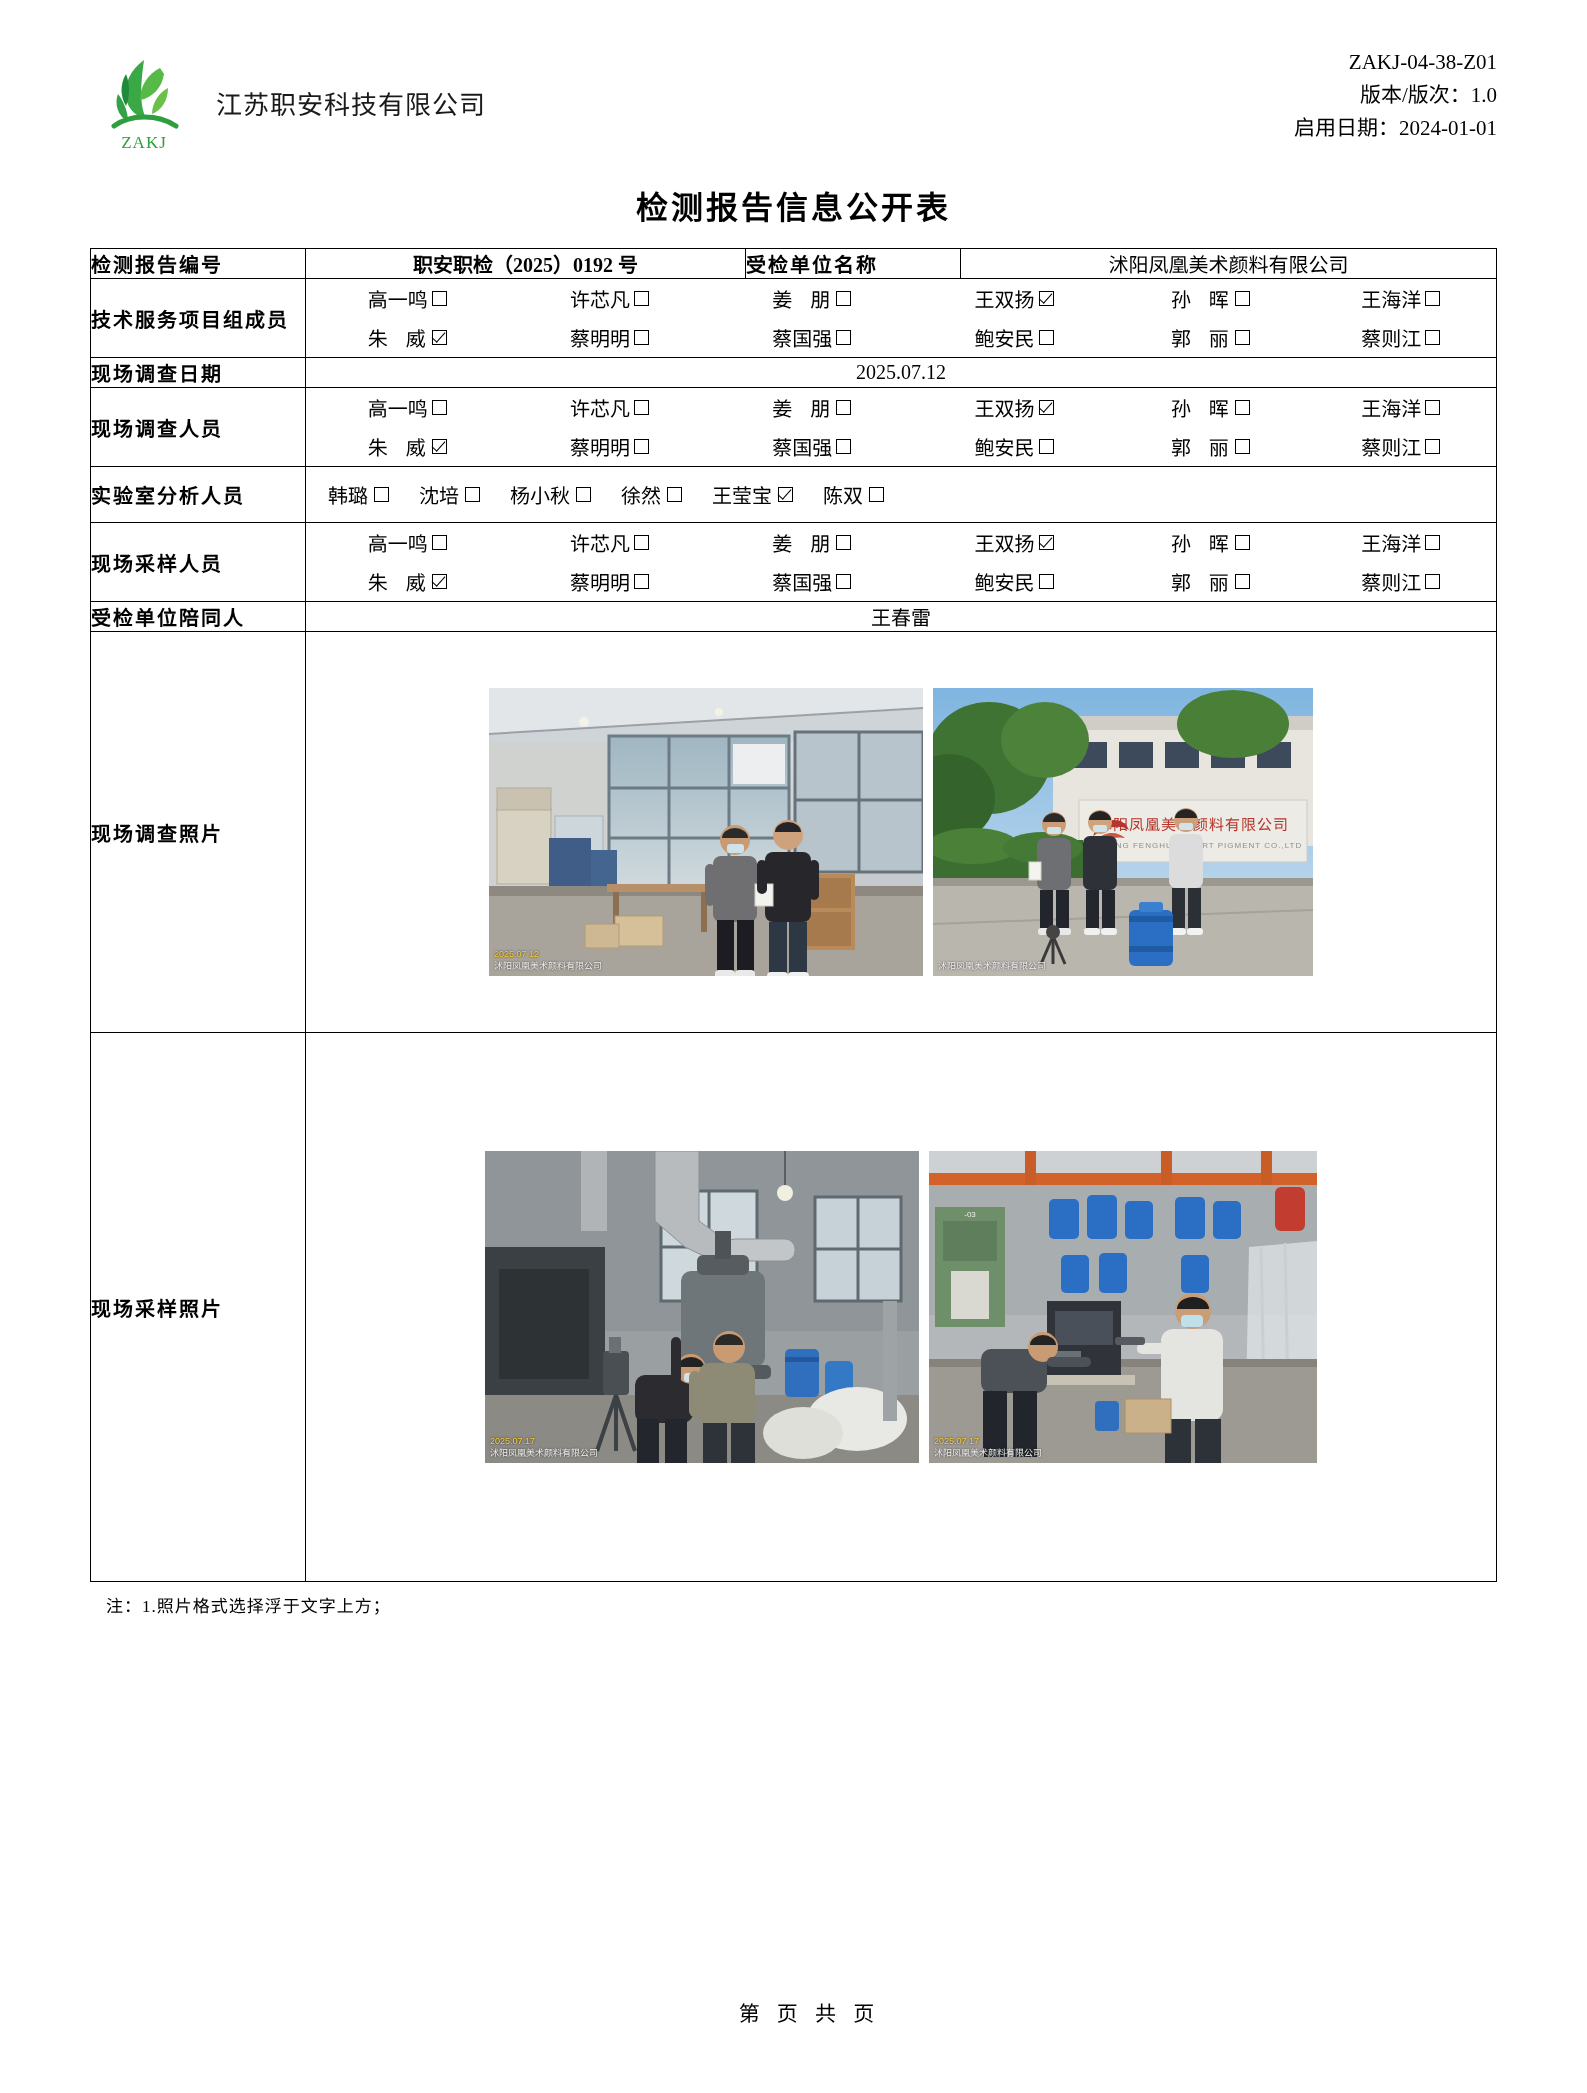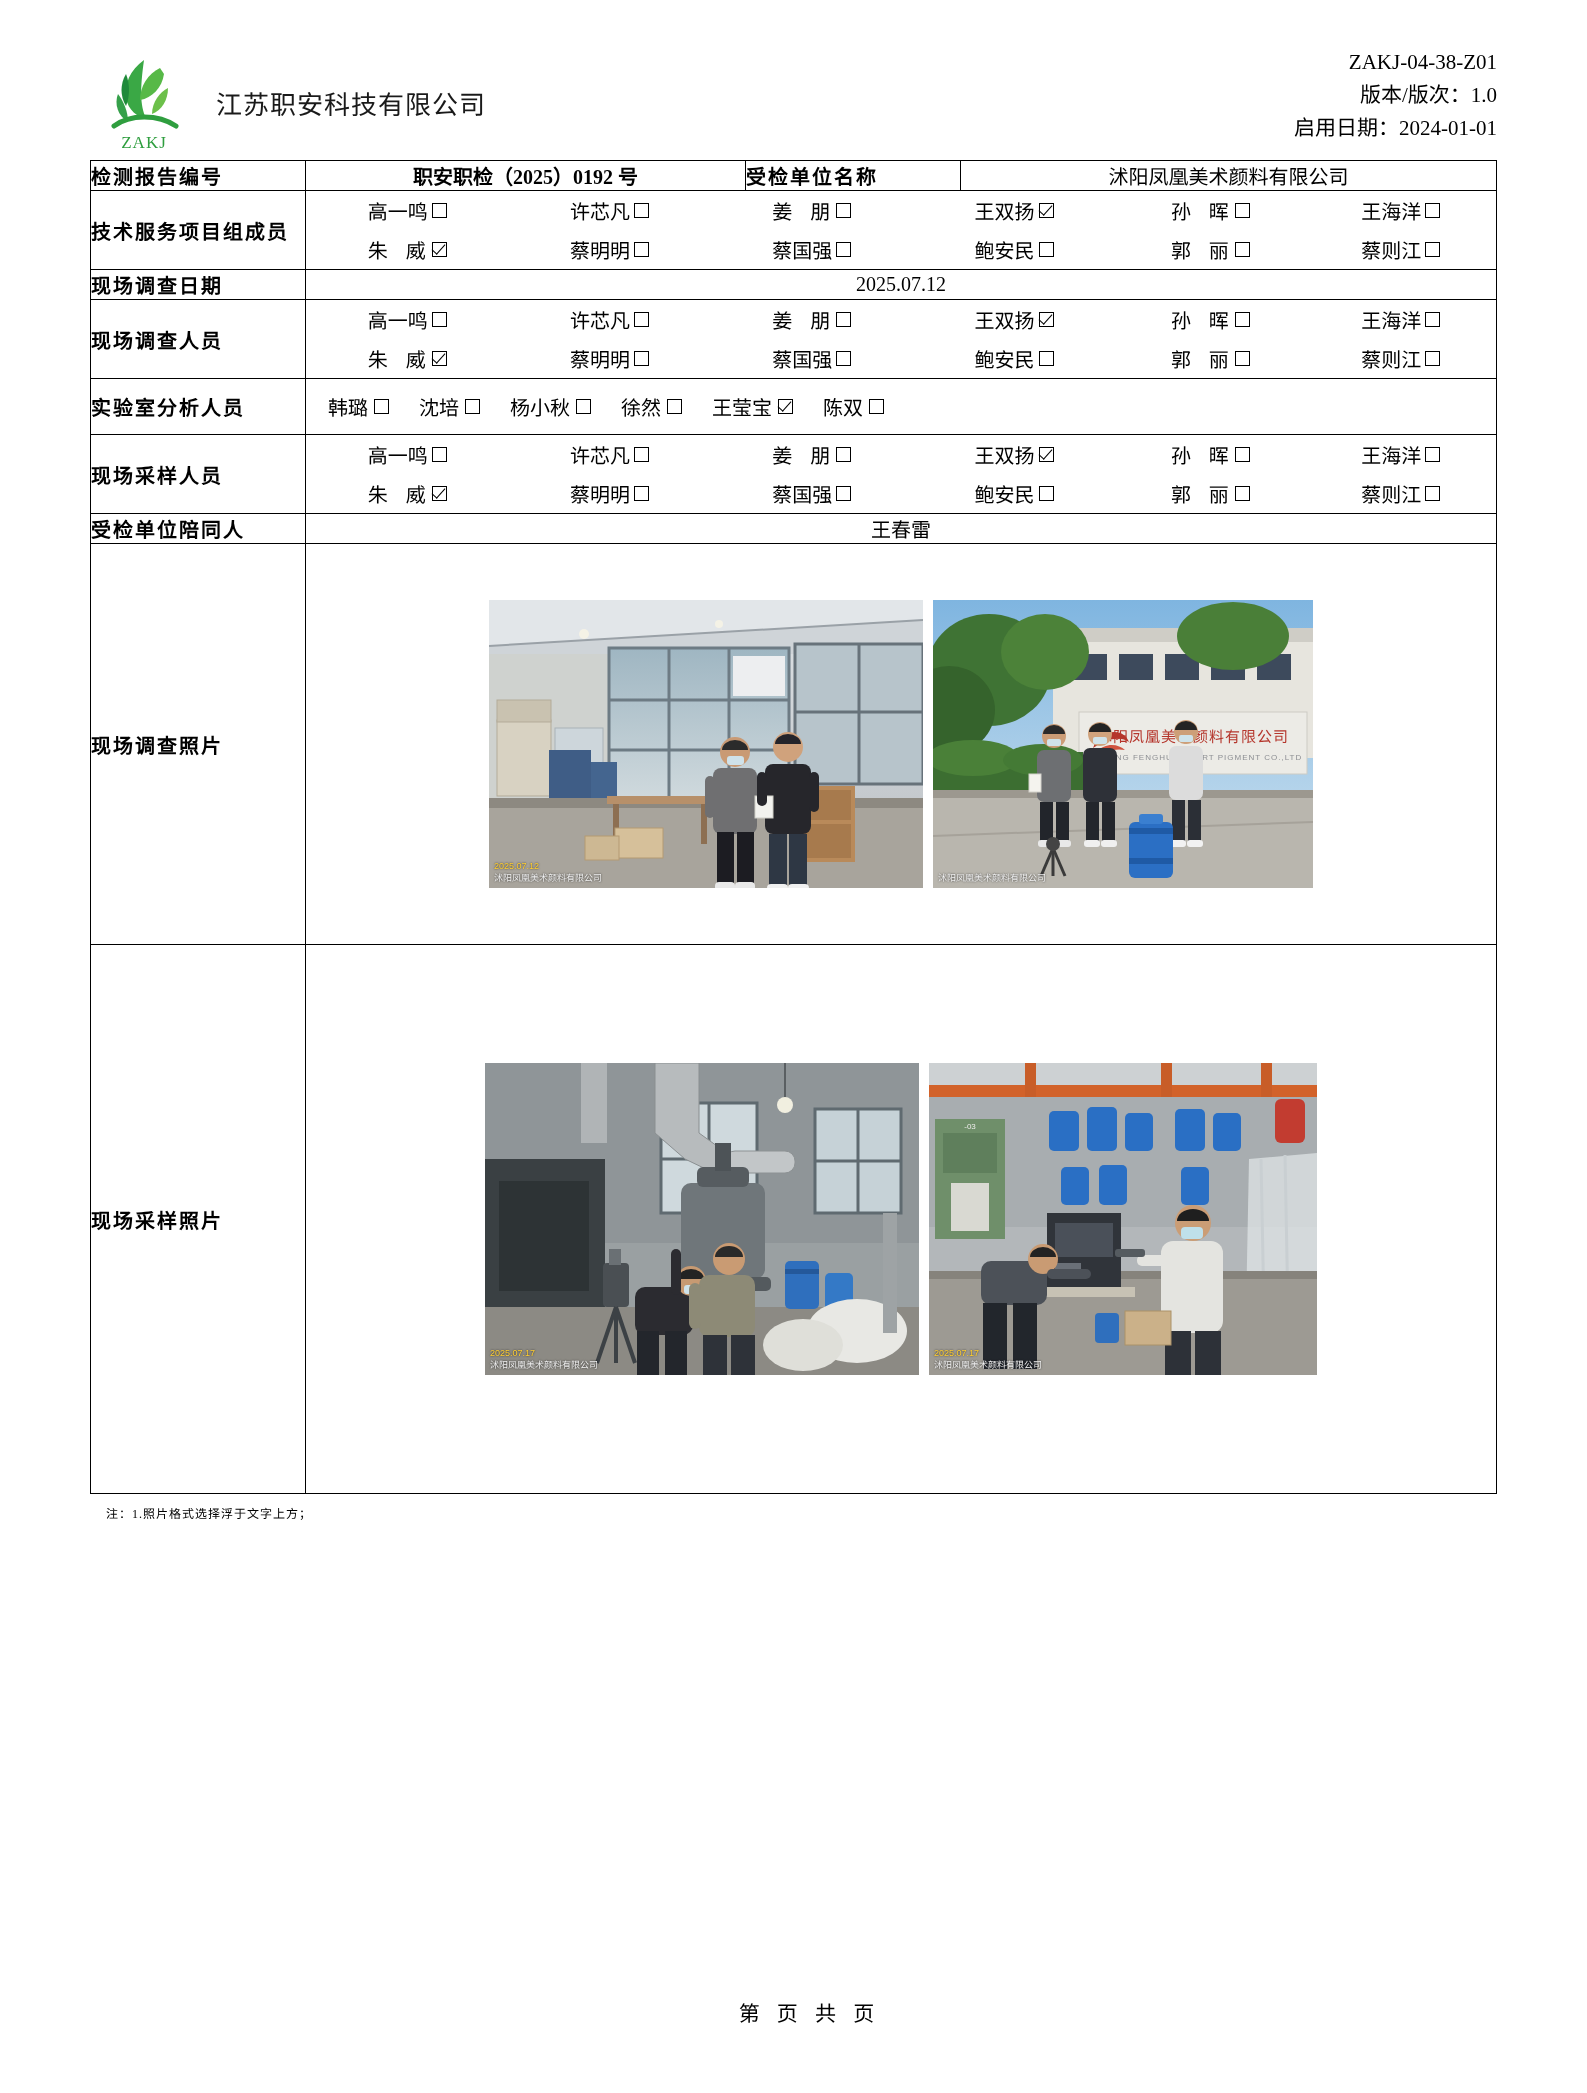--- a/index.html
+++ b/index.html
@@ -172,21 +172,21 @@
     font-size: 9px;
     line-height: 12px;
     text-align: left;
     font-family: "Liberation Sans", sans-serif;
     text-shadow: 0 0 2px rgba(0,0,0,.8);
   }
   .stamp .d { color: #ffcf33; }
 
   
   .note {
-    font-size: 12px;
+    font-size: 17px;
     margin-top: 10px;
     padding-left: 16px;
     letter-spacing: 1px;
   }
   .footer {
     position: absolute;
     bottom: 66px;
     left: 16px;
     width: 100%;
     text-align: center;
@@ -216,20 +216,21 @@
       </div>
       <div class="company-name">江苏职安科技有限公司</div>
     </div>
     <div class="header-right">
       <div>ZAKJ-04-38-Z01</div>
       <div>版本/版次：1.0</div>
       <div>启用日期：2024-01-01</div>
     </div>
   </div>
 
+  <div class="doc-title">检测报告信息公开表</div>
 
   <table class="main">
     <colgroup>
       <col style="width:215px">
       <col style="width:440px">
       <col style="width:215px">
       <col style="width:null">
     </colgroup>
     <tbody>
 

